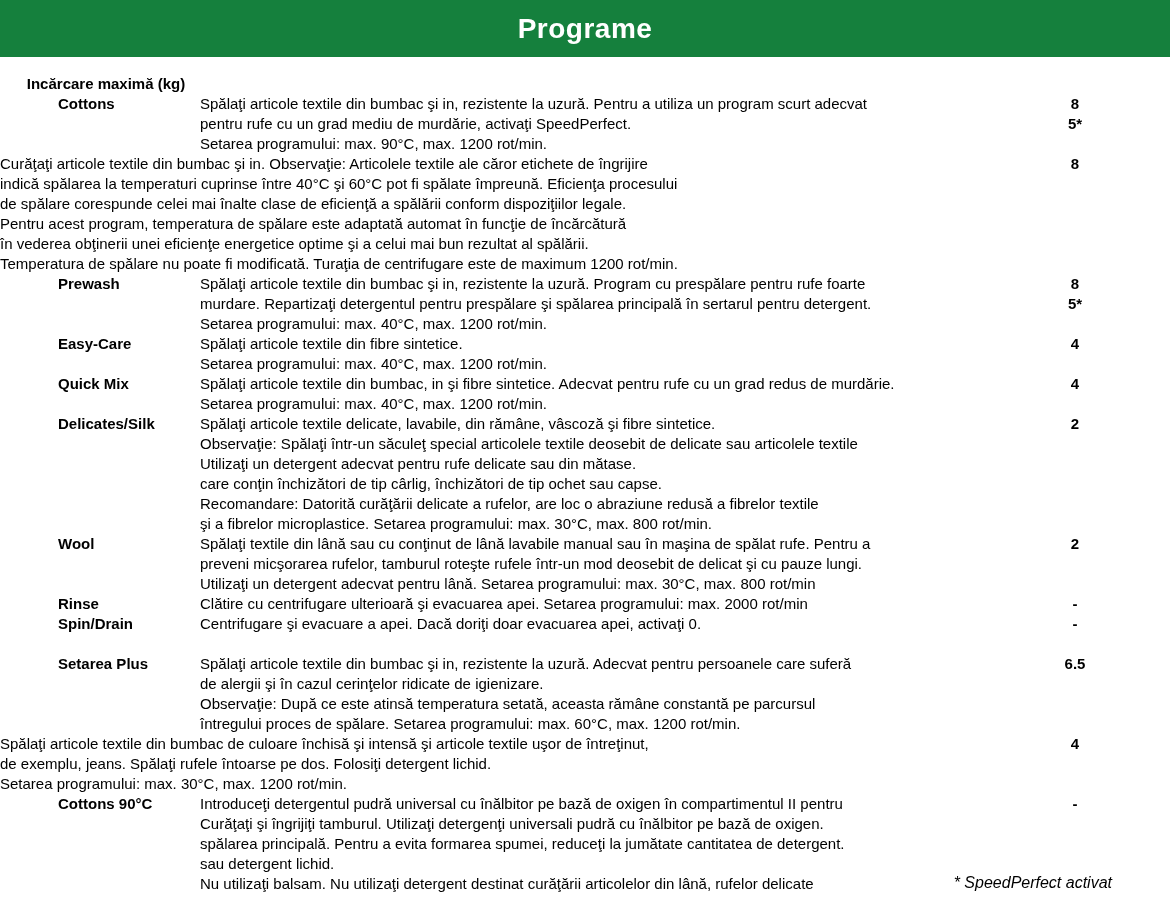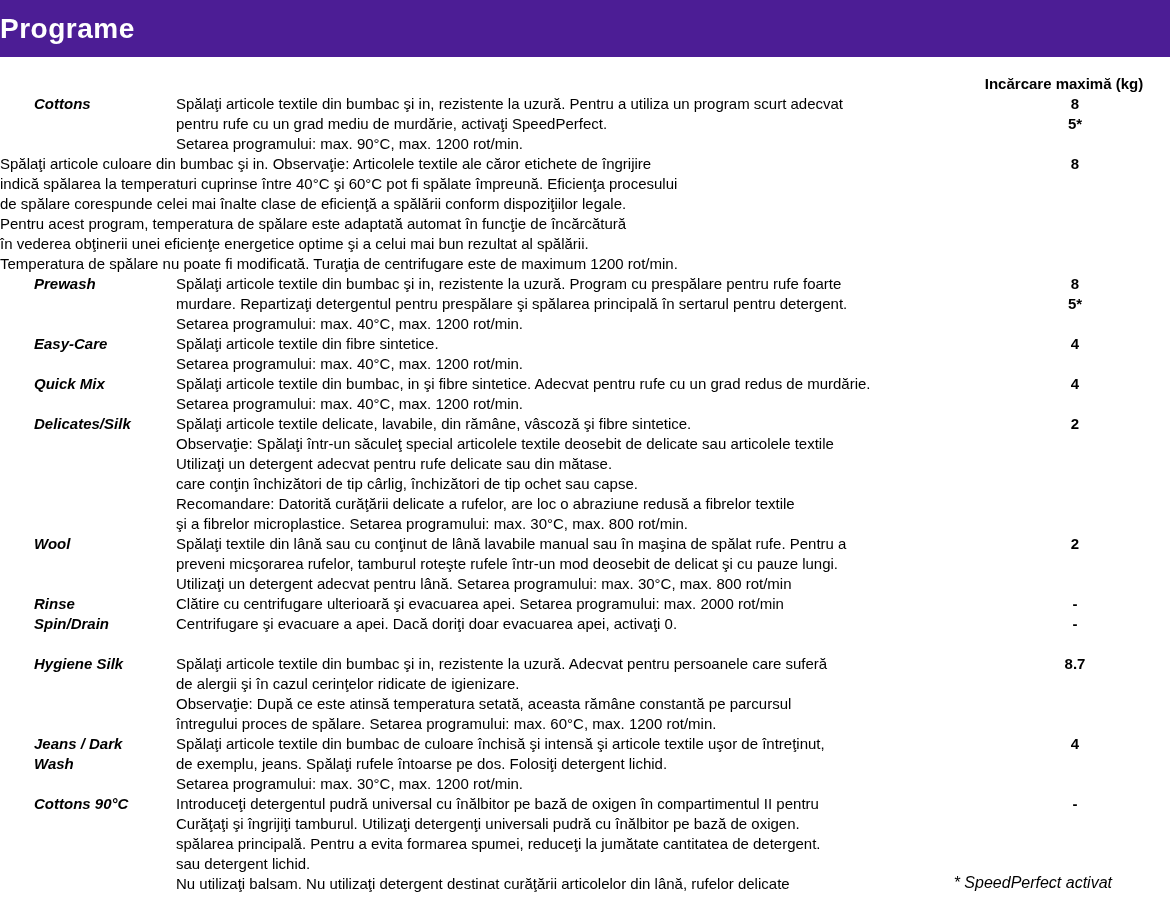--- a/index.html
+++ b/index.html
@@ -3,34 +3,34 @@
 <meta charset="utf-8">
 <style>
   html,body{margin:0;padding:0;}
   body{
     width:1170px;height:900px;position:relative;overflow:hidden;
     background:#ffffff;color:#000;
     font-family:"Liberation Sans","DejaVu Sans",sans-serif;
     font-size:15px;
   }
   .titlebar{
-    height:57px;background:#4c1d95;display:flex;align-items:center;
+    height:57px;background:#15803d;display:flex;align-items:center;justify-content:center;
   }
   .titlebar .title{
     color:#ffffff;font-size:28px;font-weight:bold;letter-spacing:0.5px;
   }
   .content{padding-top:17px;}
-  .colhead-row{display:flex;}
+  .colhead-row{display:flex;flex-direction:column;}
   .colhead-spacer{flex:1;}
   .colhead{
     width:212px;flex:none;text-align:center;font-weight:bold;height:20px;line-height:20px;
     white-space:nowrap;
   }
   .prow{display:flex;}
-  .ncol{width:142px;flex:none;padding-left:34px;font-weight:bold;font-style:italic;}
+  .ncol{width:142px;flex:none;padding-left:58px;font-weight:bold;}
   .dcol{flex:1;min-width:0;}
   .lcol{width:190px;flex:none;text-align:center;font-weight:bold;}
   .line{height:20px;line-height:20px;white-space:nowrap;overflow:visible;}
   .b{font-weight:normal;}
   .footnote{
     position:absolute;top:874px;right:58px;
     font-style:italic;font-size:16px;white-space:nowrap;
   }
 </style>
 </head>
@@ -56,21 +56,21 @@
           <div class="line"><span>Setarea programului: max. 90°C, max. 1200 rot/min.</span></div>
         </div>
         <div class="lcol">
           <div class="line">8</div>
           <div class="line">5*</div>
           <div class="line"></div>
         </div>
       </div>
       <div class="prow">
         <div class="dcol">
-          <div class="line"><span>Spălaţi articole culoare din bumbac şi in. </span><span class="b">Observaţie:</span><span> Articolele textile ale căror etichete de îngrijire</span></div>
+          <div class="line"><span>Curăţaţi articole textile din bumbac şi in. </span><span class="b">Observaţie:</span><span> Articolele textile ale căror etichete de îngrijire</span></div>
           <div class="line"><span>indică spălarea la temperaturi cuprinse între 40°C şi 60°C pot fi spălate împreună. Eficienţa procesului</span></div>
           <div class="line"><span>de spălare corespunde celei mai înalte clase de eficienţă a spălării conform dispoziţiilor legale.</span></div>
           <div class="line"><span>Pentru acest program, temperatura de spălare este adaptată automat în funcţie de încărcătură</span></div>
           <div class="line"><span>în vederea obţinerii unei eficienţe energetice optime şi a celui mai bun rezultat al spălării.</span></div>
           <div class="line"><span>Temperatura de spălare nu poate fi modificată. Turaţia de centrifugare este de maximum 1200 rot/min.</span></div>
         </div>
         <div class="lcol">
           <div class="line">8</div>
           <div class="line"></div>
           <div class="line"></div>
@@ -174,40 +174,36 @@
         <div class="dcol">
           <div class="line"><span>Centrifugare şi evacuare a apei. Dacă doriţi doar evacuarea apei, activaţi 0.</span></div>
         </div>
         <div class="lcol">
           <div class="line">-</div>
           <div class="line"></div>
         </div>
       </div>
       <div class="prow">
         <div class="ncol">
-          <div class="line">Hygiene Silk</div>
+          <div class="line">Setarea Plus</div>
         </div>
         <div class="dcol">
           <div class="line"><span>Spălaţi articole textile din bumbac şi in, rezistente la uzură. Adecvat pentru persoanele care suferă</span></div>
           <div class="line"><span>de alergii şi în cazul cerinţelor ridicate de igienizare.</span></div>
           <div class="line"><span class="b">Observaţie:</span><span> După ce este atinsă temperatura setată, aceasta rămâne constantă pe parcursul</span></div>
           <div class="line"><span>întregului proces de spălare. Setarea programului: max. 60°C, max. 1200 rot/min.</span></div>
         </div>
         <div class="lcol">
-          <div class="line">8.7</div>
-          <div class="line"></div>
-          <div class="line"></div>
-          <div class="line"></div>
-        </div>
-      </div>
-      <div class="prow">
-        <div class="ncol">
-          <div class="line">Jeans / Dark</div>
-          <div class="line">Wash</div>
-        </div>
+          <div class="line">6.5</div>
+          <div class="line"></div>
+          <div class="line"></div>
+          <div class="line"></div>
+        </div>
+      </div>
+      <div class="prow">
         <div class="dcol">
           <div class="line"><span>Spălaţi articole textile din bumbac de culoare închisă şi intensă şi articole textile uşor de întreţinut,</span></div>
           <div class="line"><span>de exemplu, jeans. Spălaţi rufele întoarse pe dos. Folosiţi detergent lichid.</span></div>
           <div class="line"><span>Setarea programului: max. 30°C, max. 1200 rot/min.</span></div>
         </div>
         <div class="lcol">
           <div class="line">4</div>
           <div class="line"></div>
           <div class="line"></div>
         </div>

